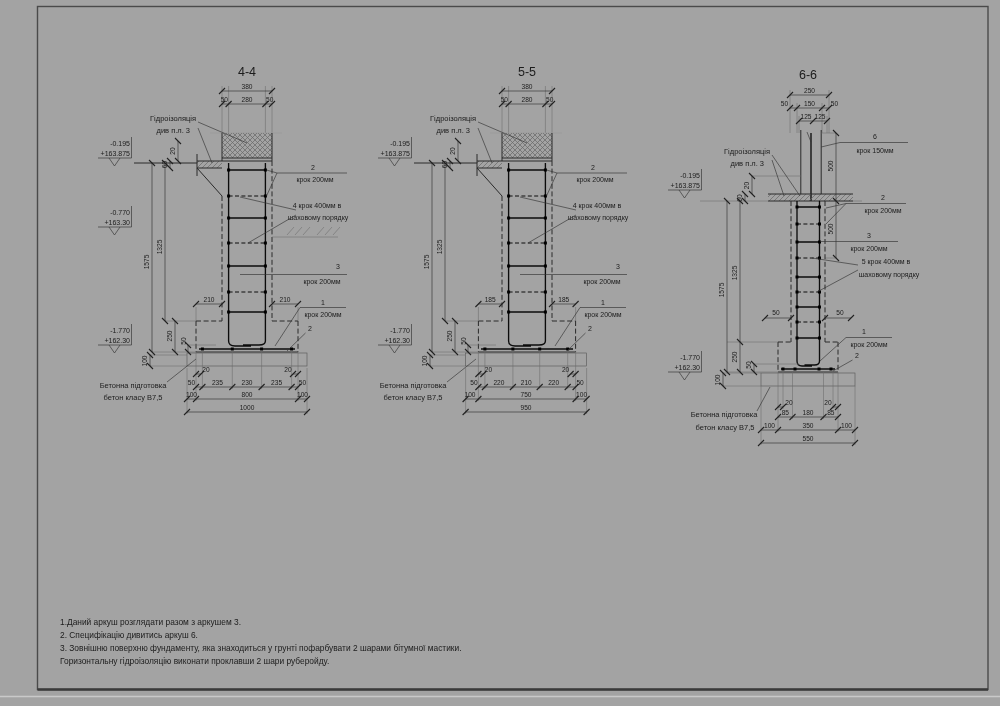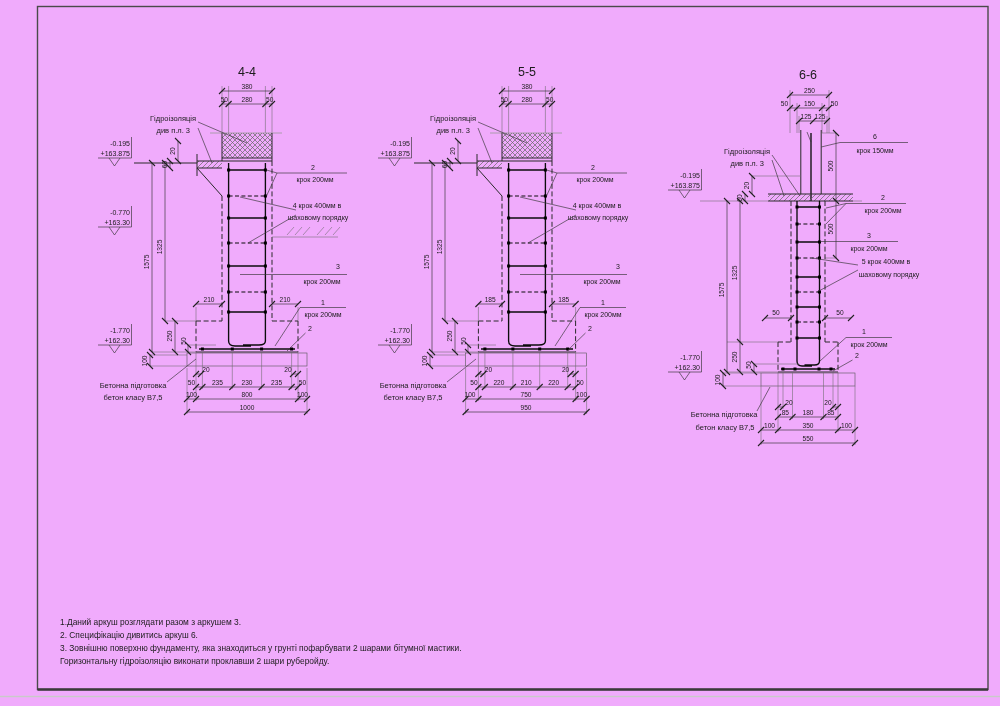--- a/index.html
+++ b/index.html
@@ -1,16 +1,16 @@
 <!DOCTYPE html>
 <html><head>
 <meta charset="utf-8">
 <style>
   html,body{margin:0;padding:0;background:#fff;}
-  .sheet{position:relative;width:1000px;height:706px;background:#f0abfc;overflow:hidden;}
+  .sheet{position:relative;width:1000px;height:706px;background:#a3a3a3;overflow:hidden;}
   svg{position:absolute;left:0;top:0;}
   text{font-family:"Liberation Sans", sans-serif;fill:#1c1c1c;}
   .t12{font-size:12.5px;}
   .t85{font-size:8.4px;}
   .t75{font-size:7.5px;}
   .t7{font-size:7px;}
   .t65{font-size:6.6px;}
   .mid{text-anchor:middle;}
   .end{text-anchor:end;}
   .ln{stroke:#2a2a2a;stroke-width:1;fill:none;}

